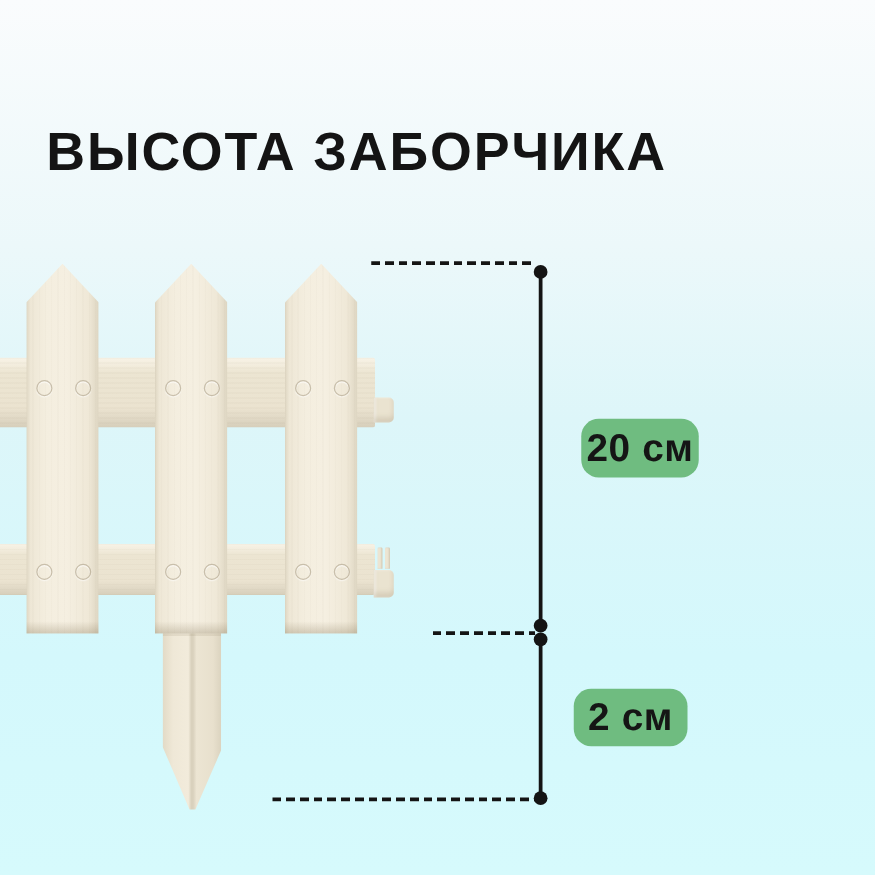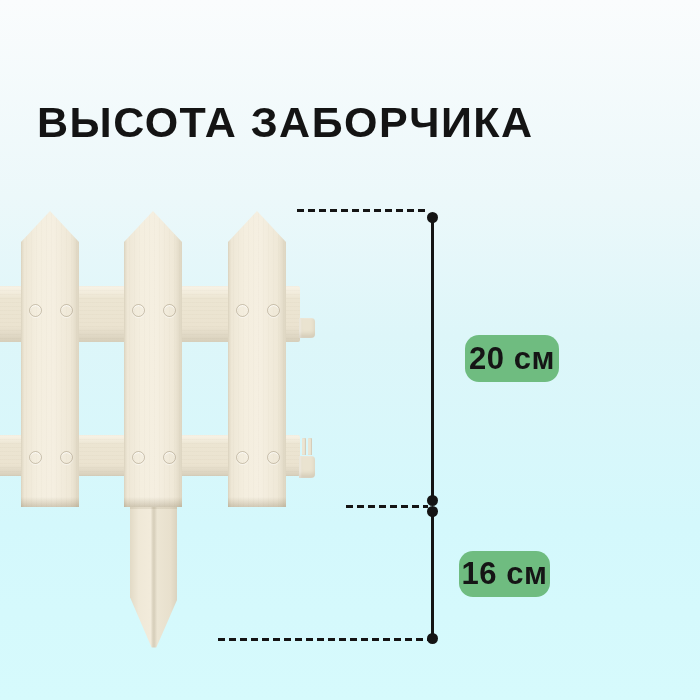--- a/index.html
+++ b/index.html
@@ -141,14 +141,14 @@
 
   <div class="abs vline vline-20"></div>
   <div class="abs vline vline-10"></div>
 
   <div class="abs dot dot-top"></div>
   <div class="abs dot dot-upper"></div>
   <div class="abs dot dot-lower"></div>
   <div class="abs dot dot-bottom"></div>
 
   <div class="abs badge badge-20">20 см</div>
-  <div class="abs badge badge-10">16 см</div>
+  <div class="abs badge badge-10">2 см</div>
 </div>
 
 </body></html>

